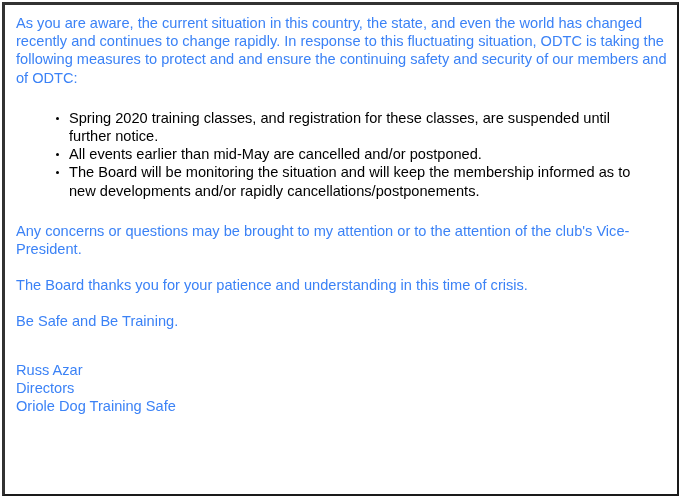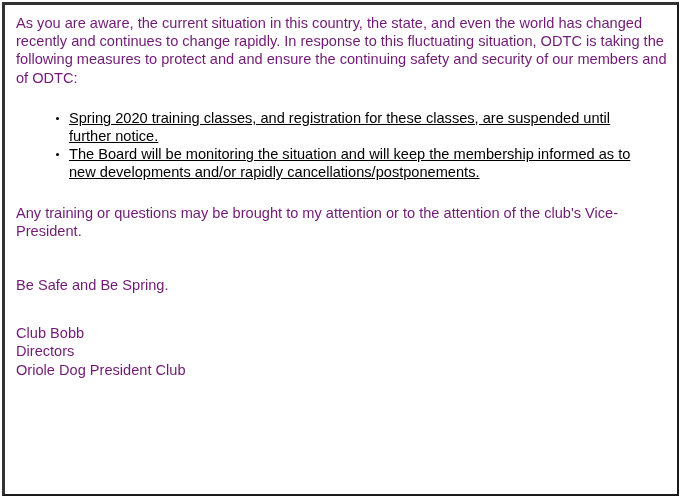--- a/index.html
+++ b/index.html
@@ -33,21 +33,21 @@
     padding: 9px 10px 0 11px;
     color: #000000;
     font-size: 14.6px;
     line-height: 18.2px;
     -webkit-font-smoothing: antialiased;
   }
 
   .para {
     margin: 0;
     padding: 0;
-    color: #701a75;
+    color: #3b82f6;
     font-size: 14.6px;
     line-height: 18.2px;
     text-align: left;
   }
 
   .spacer-lg { height: 22px; }
   .spacer-md { height: 18px; }
   .spacer-sig { height: 30px; }
 
   ul#measures-list {
@@ -55,21 +55,20 @@
     padding: 0 0 0 39px;
     list-style: none;
   }
   ul#measures-list li {
     position: relative;
     margin: 0 34px 0 0;
     padding: 0 0 0 14px;
     font-size: 14.6px;
     line-height: 18.2px;
     color: #000000;
-    text-decoration: underline;
   }
   ul#measures-list li::before {
     content: "";
     position: absolute;
     left: 1px;
     top: 8px;
     width: 3px;
     height: 3px;
     background: #000000;
     border-radius: 50%;
@@ -82,36 +81,38 @@
 
 <div id="notice-box">
   <div id="notice-body">
 
     <p class="para">As you are aware, the current situation in this country, the state, and even the world has changed recently and continues to change rapidly. In response to this fluctuating situation, ODTC is taking the following measures to protect and and ensure the continuing safety and security of our members and of ODTC:</p>
 
     <div class="spacer-lg"></div>
 
     <ul id="measures-list">
       <li>Spring 2020 training classes, and registration for these classes, are suspended until further notice.</li>
+      <li>All events earlier than mid-May are cancelled and/or postponed.</li>
       <li>The Board will be monitoring the situation and will keep the membership informed as to new developments and/or rapidly cancellations/postponements.</li>
     </ul>
 
     <div class="spacer-lg"></div>
 
-    <p class="para">Any training or questions may be brought to my attention or to the attention of the club's Vice-President.</p>
+    <p class="para">Any concerns or questions may be brought to my attention or to the attention of the club's Vice-President.</p>
 
     <div class="spacer-md"></div>
 
+    <p class="para">The Board thanks you for your patience and understanding in this time of crisis.</p>
 
     <div class="spacer-md"></div>
 
-    <p class="para">Be Safe and Be Spring.</p>
+    <p class="para">Be Safe and Be Training.</p>
 
     <div class="spacer-sig"></div>
 
     <div id="sig-block">
-      <p class="para">Club Bobb</p>
+      <p class="para">Russ Azar</p>
       <p class="para">Directors</p>
-      <p class="para">Oriole Dog President Club</p>
+      <p class="para">Oriole Dog Training Safe</p>
     </div>
 
   </div>
 </div>
 
 </body></html>

